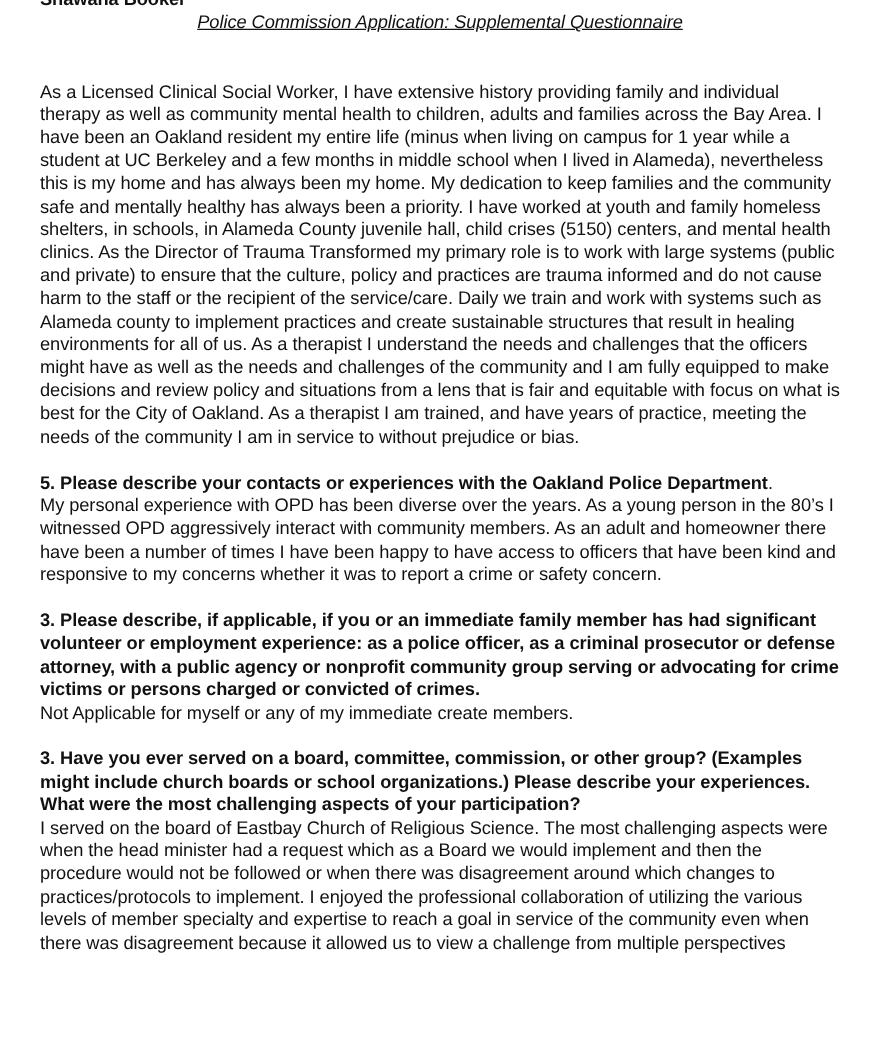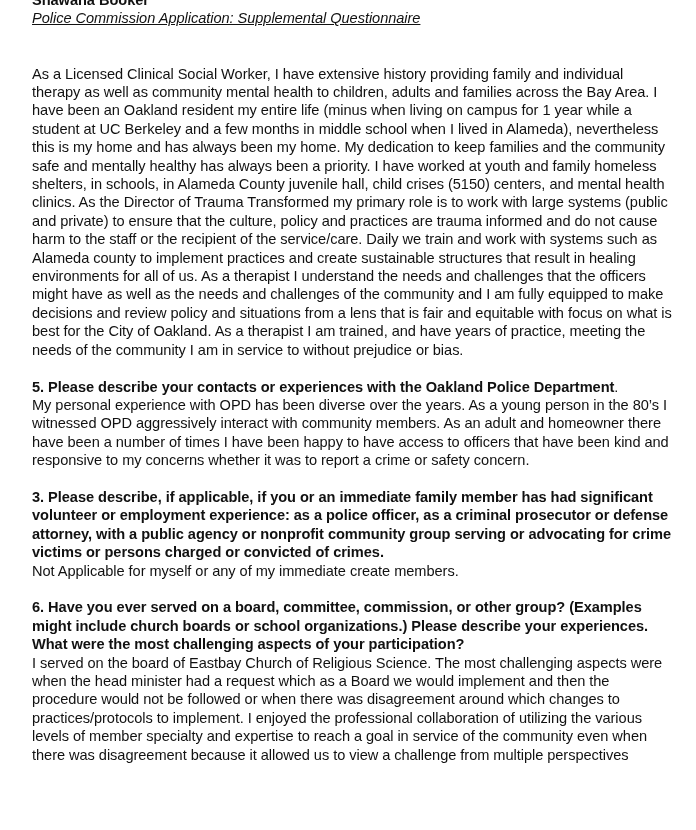--- a/index.html
+++ b/index.html
@@ -25,20 +25,21 @@
       letter-spacing: -0.05px;
     }
     .name {
       font-weight: bold;
       margin: 0;
     }
     .subtitle {
       font-style: italic;
       text-decoration: underline;
       margin: 0;
+      text-align: center;
     }
     .spacer {
       height: 36.8px;
     }
     .question {
       font-weight: bold;
       margin: 0;
     }
     .answer {
       margin: 0;
@@ -73,16 +74,16 @@
   <div class="gap"></div>
 
   <section>
     <p class="question">3. Please describe, if applicable, if you or an immediate family member has had significant volunteer or employment experience: as a police officer, as a criminal prosecutor or defense attorney, with a public agency or nonprofit community group serving or advocating for crime victims or persons charged or convicted of crimes.</p>
     <p class="answer">Not Applicable for myself or any of my immediate create members.</p>
   </section>
 
   <div class="gap"></div>
 
   <section>
-    <p class="question">6. Have you ever served on a board, committee, commission, or other group? (Examples might include church boards or school organizations.) Please describe your experiences. What were the most challenging aspects of your participation?</p>
+    <p class="question">3. Have you ever served on a board, committee, commission, or other group? (Examples might include church boards or school organizations.) Please describe your experiences. What were the most challenging aspects of your participation?</p>
     <p class="answer">I served on the board of Eastbay Church of Religious Science. The most challenging aspects were when the head minister had a request which as a Board we would implement and then the procedure would not be followed or when there was disagreement around which changes to practices/protocols to implement. I enjoyed the professional collaboration of utilizing the various levels of member specialty and expertise to reach a goal in service of the community even when there was disagreement because it allowed us to view a challenge from multiple perspectives</p>
   </section>
 </div>
 
 </body></html>

